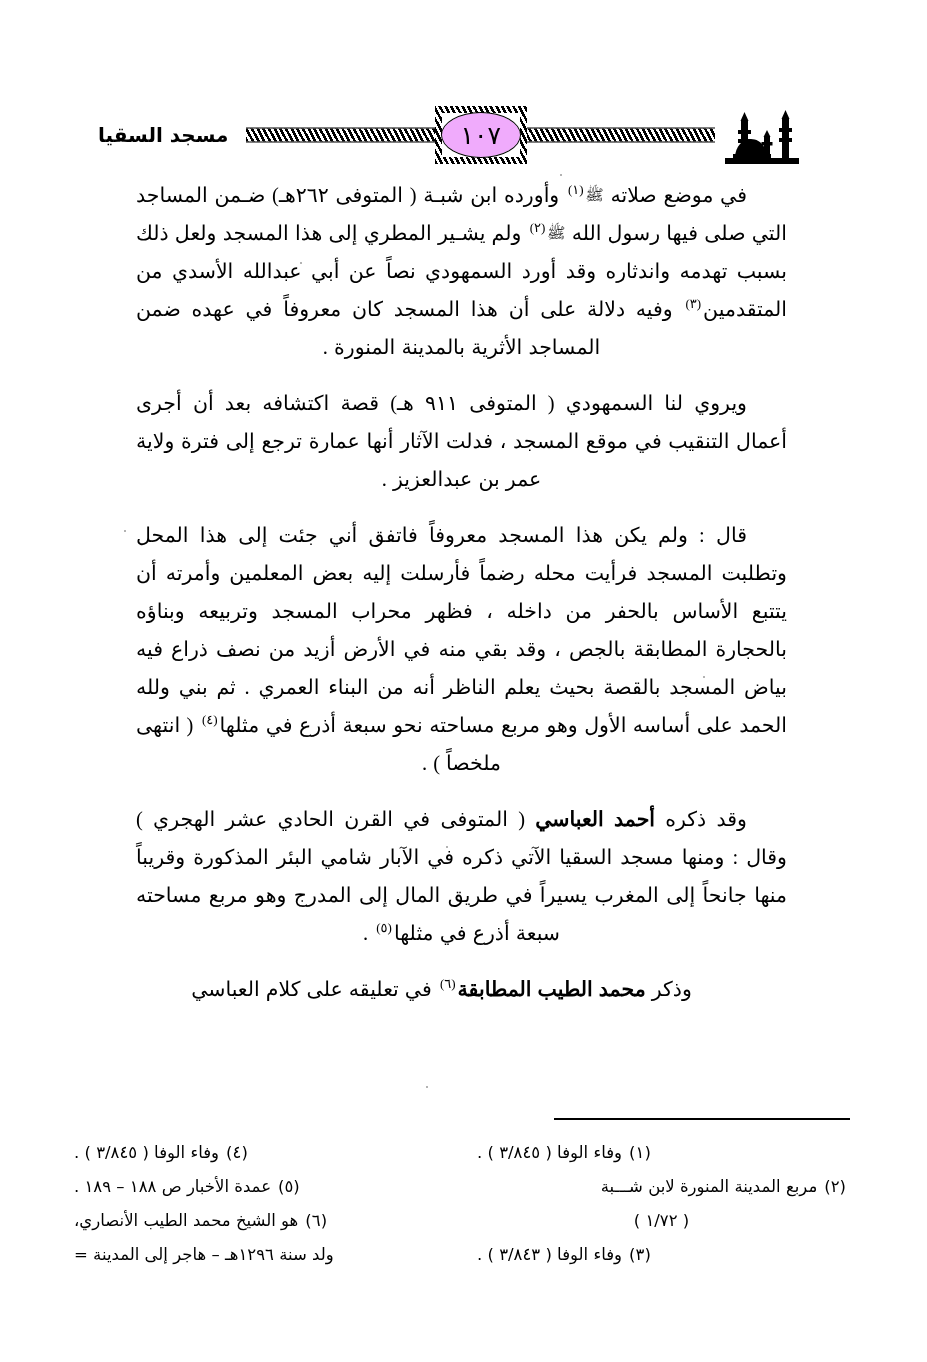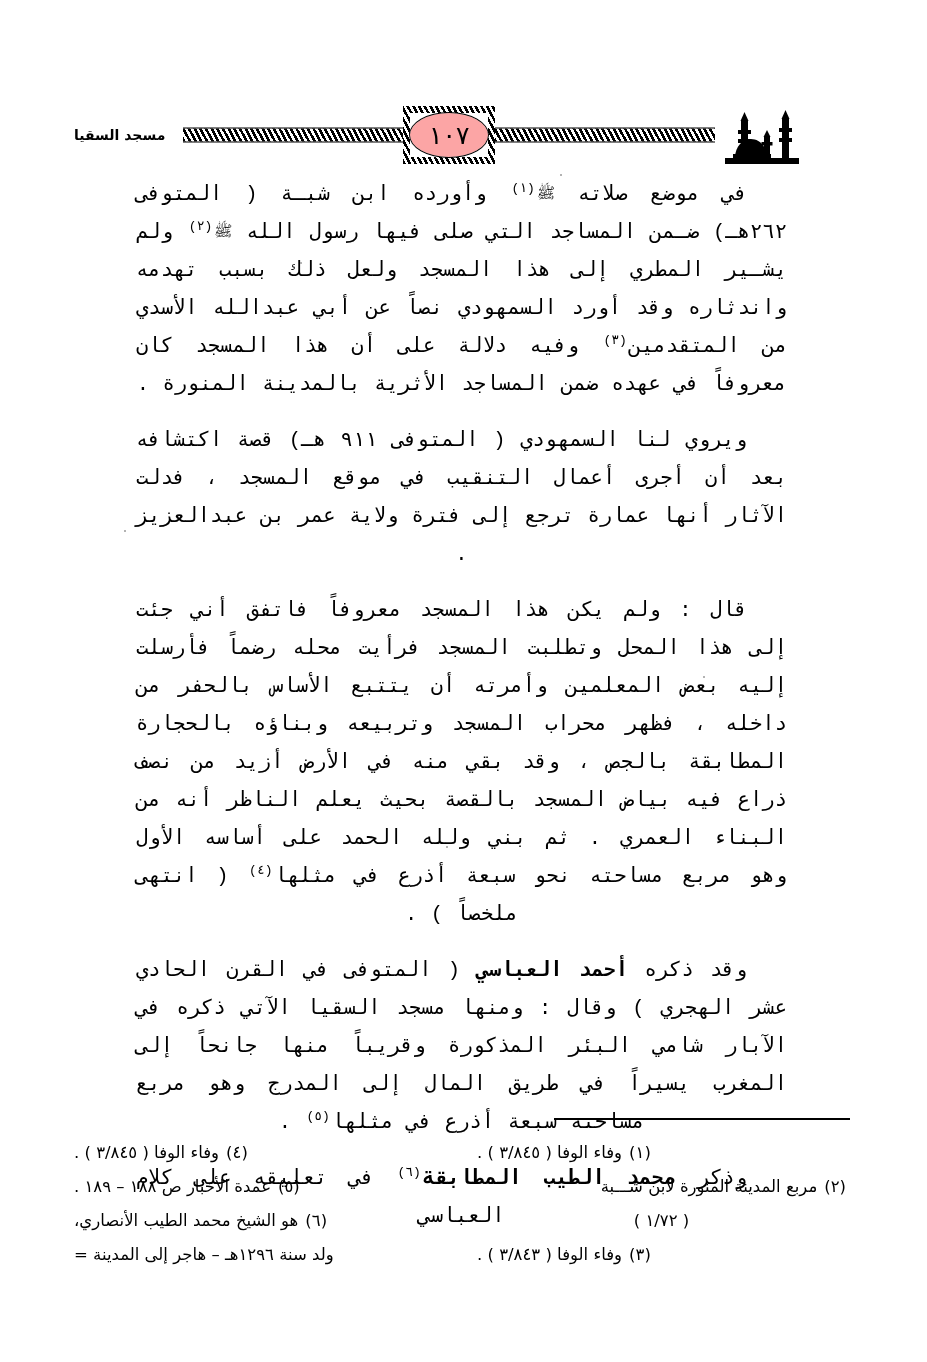--- a/index.html
+++ b/index.html
@@ -88,58 +88,59 @@
     display: flex;
     align-items: center;
     justify-content: center;
     outline: 1px solid #000;
     outline-offset: -7px;
   }
   .page-num-inner {
     width: 100%;
     height: 100%;
     border-radius: 50%;
-    background: #fca5a5;
+    background: #f0abfc;
     display: flex;
     align-items: center;
     justify-content: center;
   }
   .page-num {
     font-family: "DejaVu Sans", "Liberation Sans", sans-serif;
     font-size: 25px;
     letter-spacing: 1px;
     line-height: 1;
     color: #000;
   }
 
   .header-title {
     flex: 0 0 auto;
     font-family: "DejaVu Sans", "Liberation Sans", sans-serif;
     font-weight: bold;
-    font-size: 14px;
+    font-size: 20px;
     letter-spacing: 2px;
     white-space: nowrap;
     margin-right: 14px;
     padding-left: 4px;
     color: #000;
+    margin-left: 24px;
   }
 
   
   .body-text {
     position: absolute;
     top: 176px;
     right: 140px;
     left: 136px;
     direction: rtl;
     text-align: justify;
     text-align-last: center;
   }
 
   .para {
-    font-family: Liberation Mono, monospace;
+    font-family: Liberation Serif, serif;
     font-size: 20.5px;
     line-height: 38px;
     margin: 0 0 18px 0;
     text-align: justify;
     text-justify: inter-word;
     word-spacing: 1px;
   }
   .para.indent { text-indent: 40px; }
   .para .nm { font-weight: bold; }
   .para .blessing {

